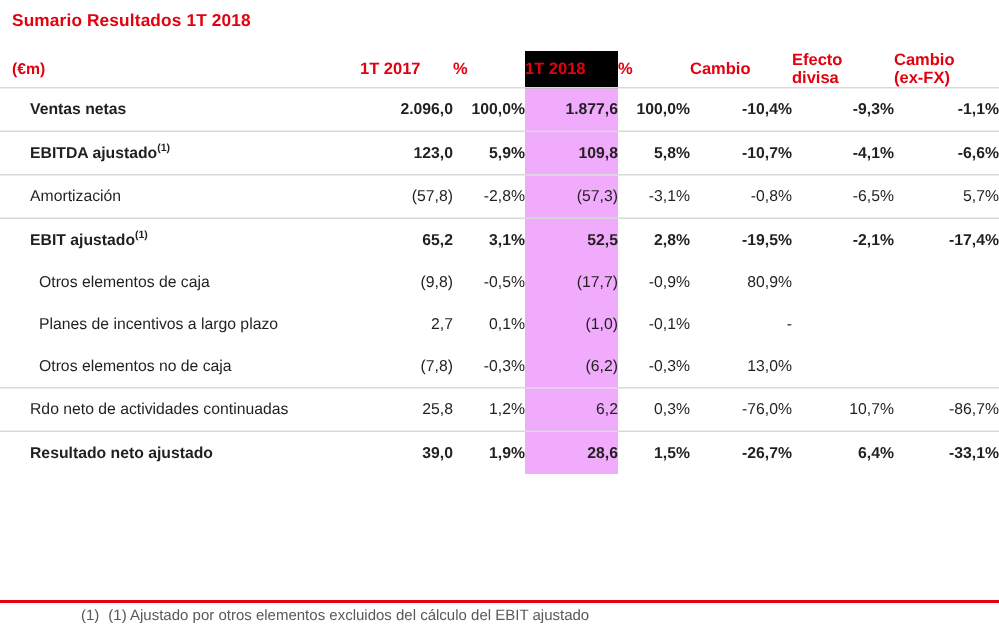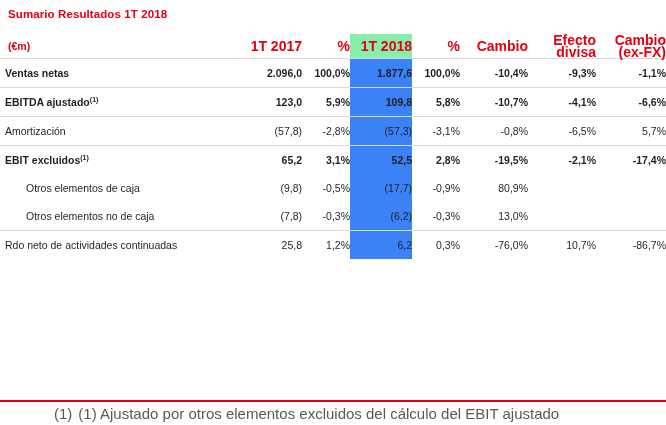--- a/index.html
+++ b/index.html
@@ -43,50 +43,50 @@
   }
   .col-label { width: 240px; }
   .col-num   { width: 62px; }
   .col-pct   { width: 48px; }
   .col-camb  { width: 68px; }
   .col-efec  { width: 68px; }
   .col-exfx  { width: 70px; }
 
   thead th {
     color: #e3000f;
-    font-size: 14px;
+    font-size: 11px;
     font-weight: bold;
-    text-align: right;
+    text-align: left;
     padding: 0 10px 10px 0;
     vertical-align: bottom;
     line-height: 12px;
   }
   thead th.lbl {
     text-align: left;
     padding-left: 8px;
     font-size: 10.5px;
   }
   thead th.hl {
-    background: #86efac;
+    background: #000000;
   }
   tbody td {
     font-size: 10.5px;
     text-align: right;
     padding: 0 10px 0 0;
     height: 28px;
     line-height: 28px;
     white-space: nowrap;
   }
   tbody td.lbl {
     text-align: left;
-    padding-left: 5px;
+    padding-left: 20px;
     padding-right: 4px;
   }
   tbody td.hl {
-    background: #3b82f6;
+    background: #f0abfc;
   }
   tr.bold td {
     font-weight: bold;
   }
   tr.topline td {
     border-top: 1px solid #d9d9d9;
   }
   .indent {
     padding-left: 26px !important;
   }
@@ -100,21 +100,21 @@
     left: 0;
     top: 400px;
     width: 666px;
     height: 1.5px;
     background: #e3000f;
   }
   .footnote {
     position: absolute;
     left: 54px;
     top: 405px;
-    font-size: 15px;
+    font-size: 10px;
     color: #58595b;
   }
   .footnote .fn-mark {
     display: inline-block;
     margin-right: 6px;
   }
 </style>
 </head>
 <body>
 
@@ -176,36 +176,46 @@
           <td class="lbl"><span>Amortización</span></td>
           <td>(57,8)</td>
           <td>-2,8%</td>
           <td class="hl">(57,3)</td>
           <td>-3,1%</td>
           <td>-0,8%</td>
           <td>-6,5%</td>
           <td>5,7%</td>
         </tr>
         <tr class="bold topline">
-          <td class="lbl"><span>EBIT excluidos</span><sup>(1)</sup></td>
+          <td class="lbl"><span>EBIT ajustado</span><sup>(1)</sup></td>
           <td>65,2</td>
           <td>3,1%</td>
           <td class="hl">52,5</td>
           <td>2,8%</td>
           <td>-19,5%</td>
           <td>-2,1%</td>
           <td>-17,4%</td>
         </tr>
         <tr>
           <td class="lbl indent"><span>Otros elementos de caja</span></td>
           <td>(9,8)</td>
           <td>-0,5%</td>
           <td class="hl">(17,7)</td>
           <td>-0,9%</td>
           <td>80,9%</td>
+          <td></td>
+          <td></td>
+        </tr>
+        <tr>
+          <td class="lbl indent"><span>Planes de incentivos a largo plazo</span></td>
+          <td>2,7</td>
+          <td>0,1%</td>
+          <td class="hl">(1,0)</td>
+          <td>-0,1%</td>
+          <td>-</td>
           <td></td>
           <td></td>
         </tr>
         <tr>
           <td class="lbl indent"><span>Otros elementos no de caja</span></td>
           <td>(7,8)</td>
           <td>-0,3%</td>
           <td class="hl">(6,2)</td>
           <td>-0,3%</td>
           <td>13,0%</td>
@@ -215,20 +225,30 @@
         <tr class="topline">
           <td class="lbl"><span>Rdo neto de actividades continuadas</span></td>
           <td>25,8</td>
           <td>1,2%</td>
           <td class="hl">6,2</td>
           <td>0,3%</td>
           <td>-76,0%</td>
           <td>10,7%</td>
           <td>-86,7%</td>
         </tr>
+        <tr class="bold topline">
+          <td class="lbl"><span>Resultado neto ajustado</span></td>
+          <td>39,0</td>
+          <td>1,9%</td>
+          <td class="hl">28,6</td>
+          <td>1,5%</td>
+          <td>-26,7%</td>
+          <td>6,4%</td>
+          <td>-33,1%</td>
+        </tr>
       </tbody>
   </table>
 
   <div class="redrule"></div>
   <div class="footnote">
     <span class="fn-mark">(1)</span><span>(1) Ajustado por otros elementos excluidos del cálculo del EBIT ajustado</span>
   </div>
 
 </div>
 

